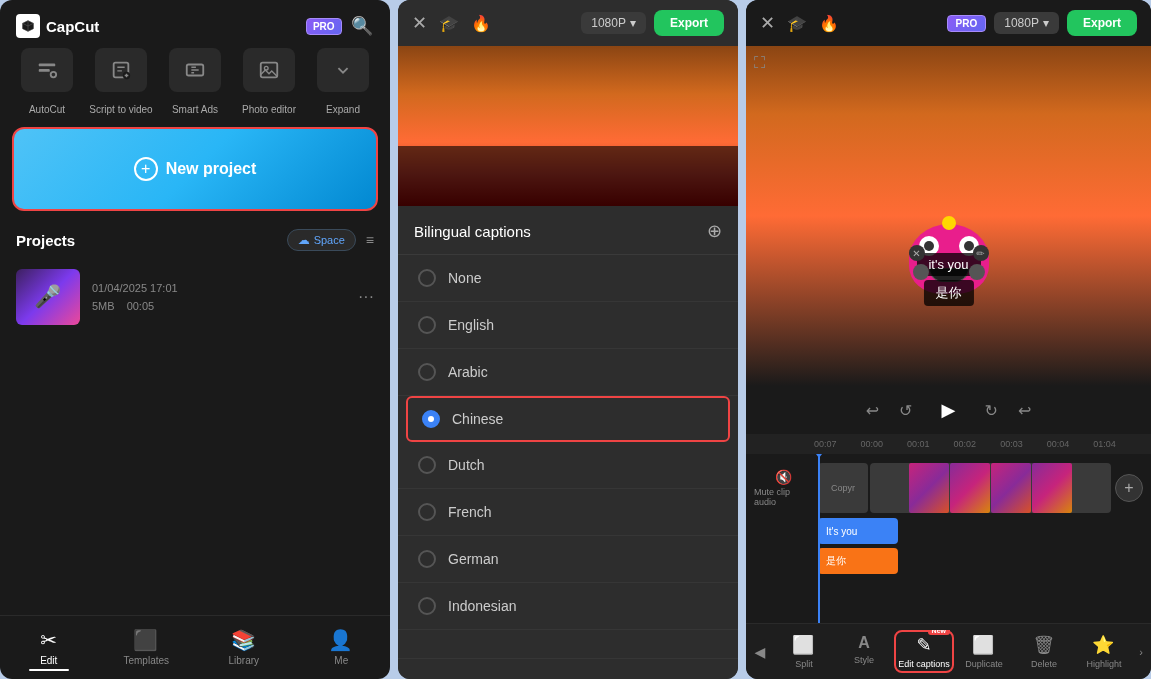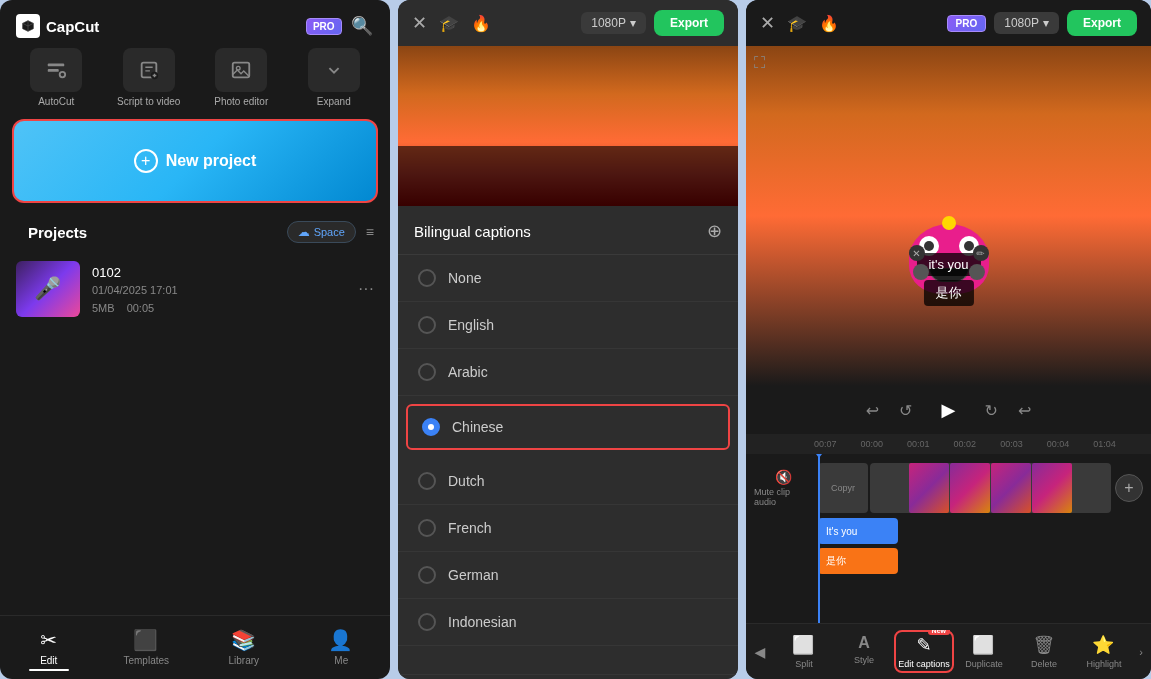--- a/index.html
+++ b/index.html
@@ -85,20 +85,21 @@
       display: flex;
       align-items: center;
       justify-content: center;
       color: #ccc;
       font-size: 18px;
     }
     .tool-label {
       color: #aaa;
       font-size: 10px;
       text-align: center;
+      margin-top: 8px;
     }
     .new-project-area {
       margin: 0 12px 14px;
       background: linear-gradient(135deg, #4fc3f7, #29b6f6, #0288d1);
       border-radius: 12px;
       padding: 28px 16px;
       display: flex;
       align-items: center;
       justify-content: center;
       border: 2.5px solid #ef4444;
@@ -122,21 +123,20 @@
       align-items: center;
       justify-content: center;
       font-size: 16px;
       font-weight: 300;
     }
     .projects-header {
       display: flex;
       align-items: center;
       justify-content: space-between;
       padding: 4px 16px 10px;
-      margin-left: 12px;
     }
     .projects-title {
       color: #fff;
       font-size: 15px;
       font-weight: 600;
     }
     .projects-actions {
       display: flex;
       align-items: center;
       gap: 10px;
@@ -323,21 +323,21 @@
     .radio-inner {
       width: 6px;
       height: 6px;
       background: #fff;
       border-radius: 50%;
     }
     .lang-name { color: #ccc; font-size: 14px; }
     .lang-item.chinese-item {
       border: 2px solid #ef4444;
       border-radius: 6px;
-      margin: 8px 8px;
+      margin: 0 8px;
       padding: 12px 14px;
     }
 
     
     .right-panel {
       flex: 1;
       height: 679px;
       background: #1a1a1a;
       display: flex;
       flex-direction: column;
@@ -792,20 +792,29 @@
             <path d="M8 9h8M8 13h5" stroke="#888" stroke-width="1.5"></path>
             <circle cx="18" cy="18" r="4" fill="#1a1a1a"></circle>
             <path d="M16 18h4M18 16v4" stroke="#888" stroke-width="1.5"></path>
           </svg>
       </div>
       <span class="tool-label">Script to video</span>
     </div>
     <div class="tool-item">
       <div class="tool-icon-box">
         <svg width="22" height="22" viewBox="0 0 24 24" fill="none">
+            <rect x="3" y="6" width="18" height="12" rx="2" stroke="#888" stroke-width="2"></rect>
+            <path d="M8 12h8M8 9h5M8 15h3" stroke="#888" stroke-width="1.5"></path>
+          </svg>
+      </div>
+      <span class="tool-label">Smart Ads</span>
+    </div>
+    <div class="tool-item">
+      <div class="tool-icon-box">
+        <svg width="22" height="22" viewBox="0 0 24 24" fill="none">
             <rect x="3" y="4" width="18" height="16" rx="2" stroke="#888" stroke-width="2"></rect>
             <circle cx="9" cy="10" r="2" stroke="#888" stroke-width="1.5"></circle>
             <path d="M3 17l5-5 4 4 3-3 6 6" stroke="#888" stroke-width="1.5"></path>
           </svg>
       </div>
       <span class="tool-label">Photo editor</span>
     </div>
     <div class="tool-item">
       <div class="tool-icon-box">
         <svg width="22" height="22" viewBox="0 0 24 24" fill="none">
@@ -832,21 +841,20 @@
       </div>
       <span style="color:#888;font-size:14px;cursor:pointer;">≡</span>
     </div>
   </div>
 
   <div class="project-item">
     <div class="project-thumb">
       <div class="project-thumb-img">🎤</div>
     </div>
     <div class="project-info">
-      <div class="project-name">0102</div>
       <div class="project-meta">01/04/2025 17:01</div>
       <div class="project-stats">
         <span>5MB</span>
         <span>00:05</span>
       </div>
     </div>
     <span class="project-menu">···</span>
   </div>
 
   <div class="left-bottom-nav">

